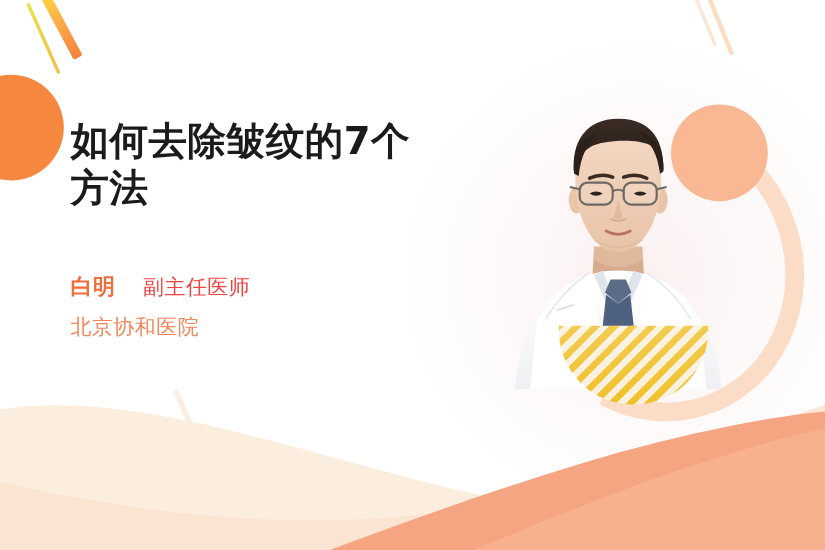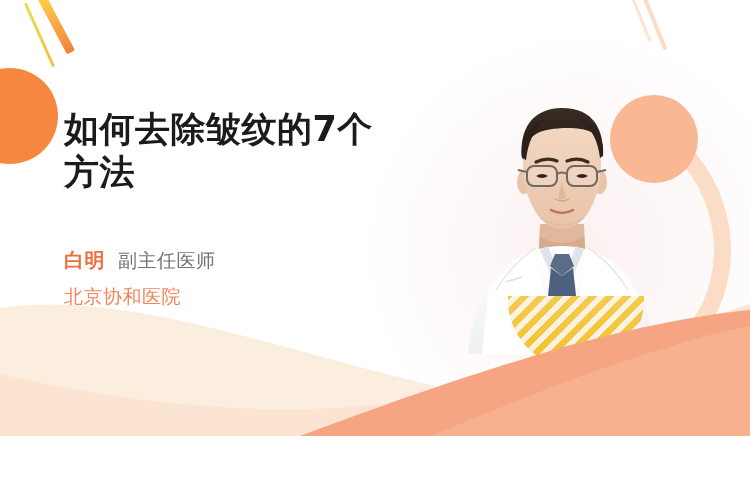--- a/index.html
+++ b/index.html
@@ -4,21 +4,21 @@
 <title>Medical Article Cover</title>
 <style>
   html, body {
     margin: 0;
     padding: 0;
     background: #ffffff;
   }
   #stage {
     position: relative;
     width: 750px;
-    height: 436px;
+    height: 500px;
     overflow: hidden;
     background: #ffffff;
     font-family: "DejaVu Sans", "Liberation Sans", sans-serif;
   }
 
   
   .decor {
     position: absolute;
     top: 0; left: 0;
     width: 750px;
@@ -177,33 +177,33 @@
     color: #1b1b1b;
     letter-spacing: 0.5px;
     white-space: pre-line;
   }
   .byline {
     margin-top: 52px;
   }
   .byline-row {
     display: flex;
     align-items: baseline;
-    gap: 13px;
+    gap: 25px;
     line-height: 1.5;
   }
   .doctor-name {
     font-size: 20px;
     font-weight: 700;
     color: #EF6F3C;
     letter-spacing: 0.5px;
   }
   .doctor-title {
     font-size: 19px;
     font-weight: 400;
-    color: #737373;
+    color: #ef4444;
     letter-spacing: 0.5px;
   }
   .affiliation-row {
     margin-top: 9px;
     display: flex;
     align-items: baseline;
     gap: 13px;
   }
   .hospital, .department {
     font-size: 19px;

